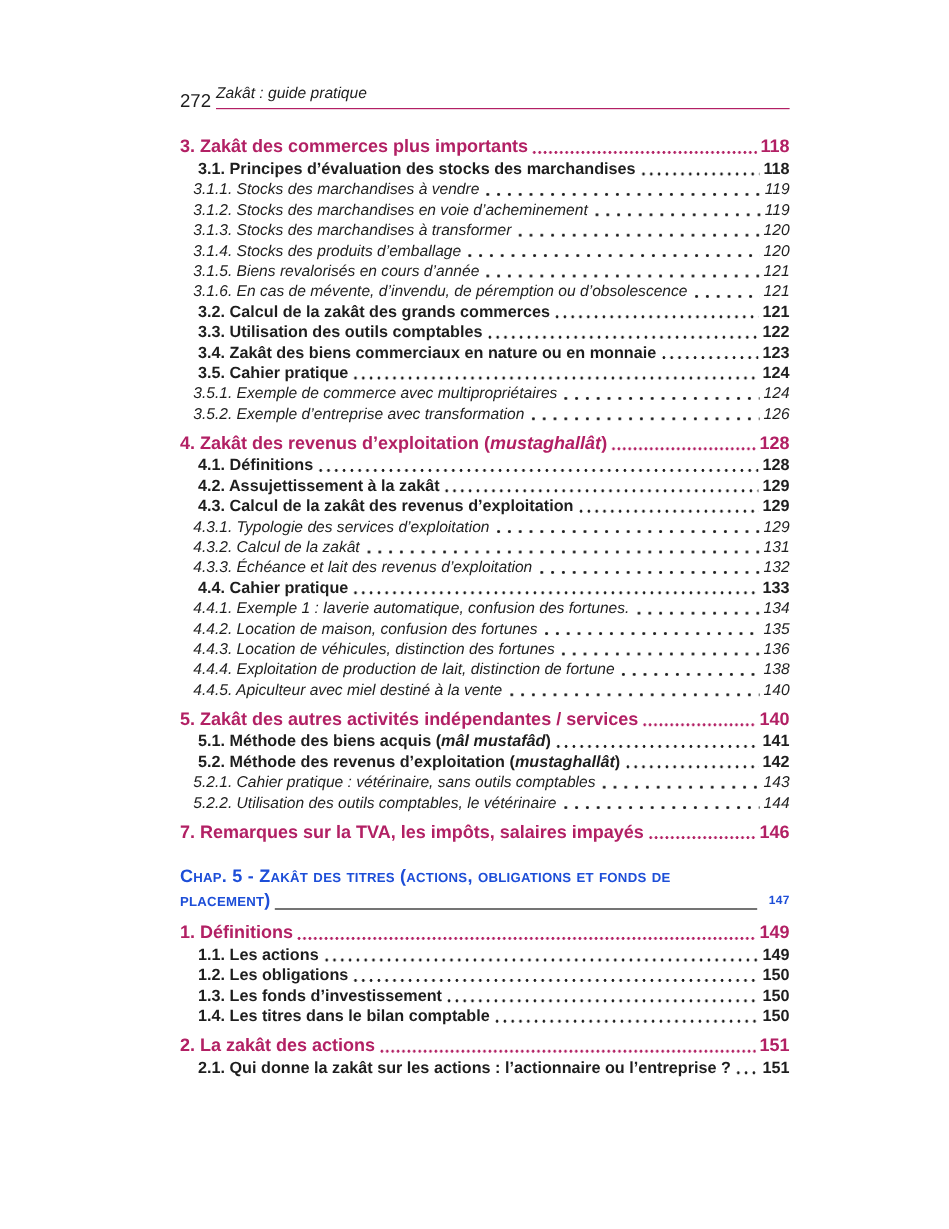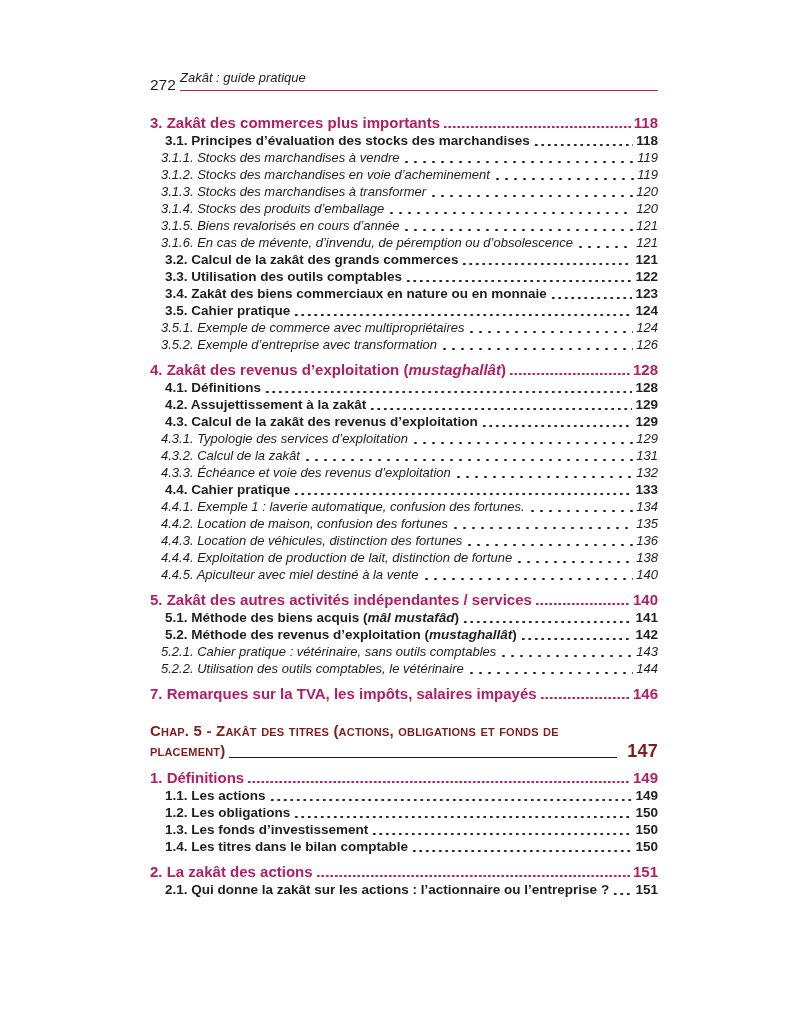--- a/index.html
+++ b/index.html
@@ -39,25 +39,25 @@
   .level3 .leader { background-size: 9px 4px; }
 
   .level2 .label { padding-left: 15px; }
   .level3 .label { padding-left: 11px; }
   .level3 { padding-left: 0; }
 
   
   .chapter {
     margin-top: 18px; margin-bottom: 5px;
     font-weight: bold; font-variant: small-caps; letter-spacing: 0.2px;
-    font-size: 15px; line-height: 20px; color: #7f1d1d;
+    font-size: 15px; line-height: 20px; color: #1d4ed8;
   }
   .chapter-line2 { display: flex; align-items: flex-end; justify-content: center; }
   .chapter-rule { flex: 1 1 auto; border-bottom: 1.5px solid #1a1a1a; margin: 0 10px 3px 4px; }
-  .chapter-page { font-variant: normal; font-weight: 600; font-size: 18px; }
+  .chapter-page { font-variant: normal; font-weight: 600; font-size: 10px; }
 </style>
 </head>
 <body>
 
 <div class="page">
   <div class="content">
 
     <div class="header">
       <span class="folio">272</span>
       <div class="running-title">Zakât : guide pratique</div>
@@ -159,21 +159,21 @@
           <span class="label">4.3.1. Typologie des services d’exploitation</span>
           <span class="leader"></span>
           <span class="pagenum">129</span>
         </div>
         <div class="row level3">
           <span class="label">4.3.2. Calcul de la zakât</span>
           <span class="leader"></span>
           <span class="pagenum">131</span>
         </div>
         <div class="row level3">
-          <span class="label">4.3.3. Échéance et voie des revenus d’exploitation</span>
+          <span class="label">4.3.3. Échéance et lait des revenus d’exploitation</span>
           <span class="leader"></span>
           <span class="pagenum">132</span>
         </div>
         <div class="row level2">
           <span class="label">4.4. Cahier pratique</span>
           <span class="leader"></span>
           <span class="pagenum">133</span>
         </div>
         <div class="row level3">
           <span class="label">4.4.1. Exemple 1 : laverie automatique, confusion des fortunes.</span>

